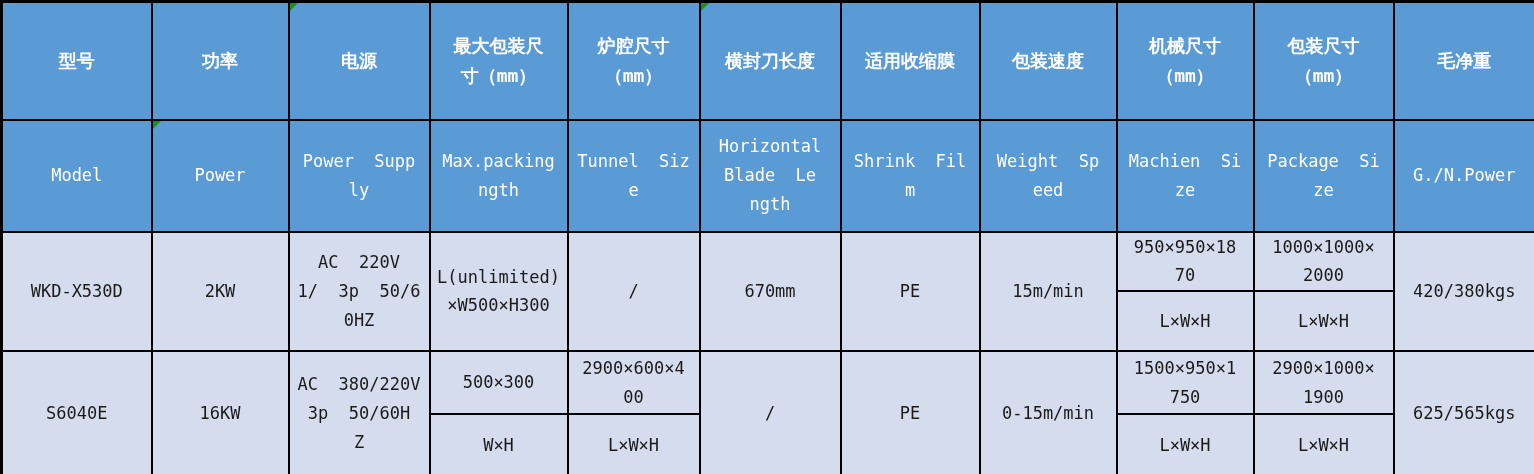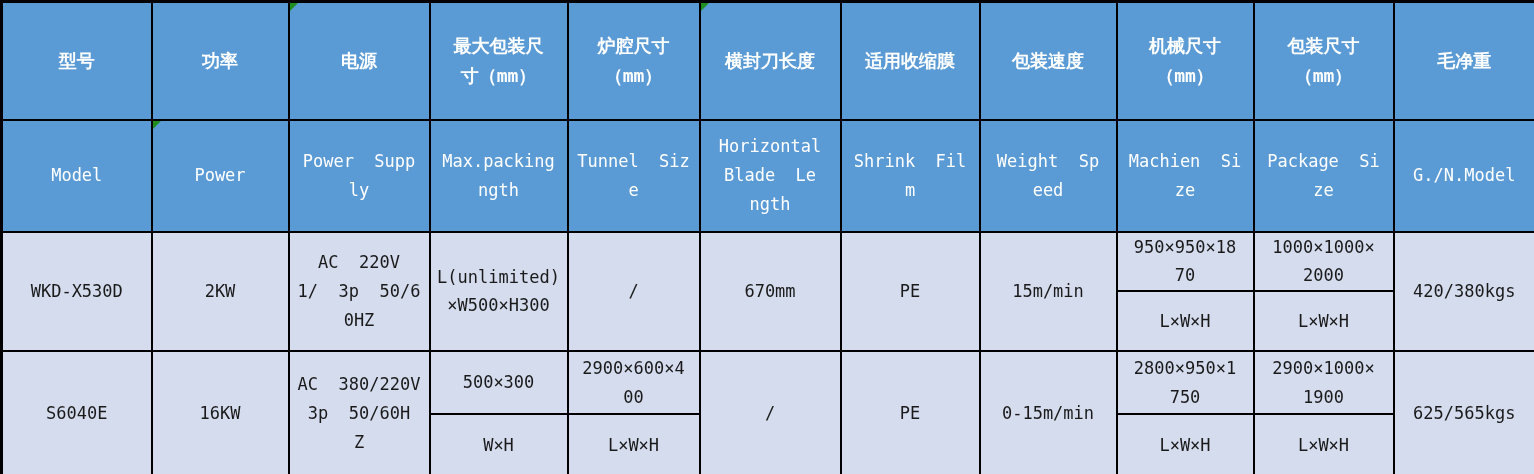--- a/index.html
+++ b/index.html
@@ -109,21 +109,21 @@
 Blade  Le
 ngth</td>
       <td class="hdr-en">Shrink  Fil
 m</td>
       <td class="hdr-en">Weight  Sp
 eed</td>
       <td class="hdr-en">Machien  Si
 ze</td>
       <td class="hdr-en">Package  Si
 ze</td>
-      <td class="hdr-en">G./N.Model</td>
+      <td class="hdr-en">G./N.Power</td>
     </tr>
 
     <tr class="r3a">
       <td class="cell" rowspan="2">WKD-X530D</td>
       <td class="cell" rowspan="2">2KW</td>
       <td class="cell" rowspan="2">AC  220V
 1/  3p  50/6
 0HZ</td>
       <td class="cell" rowspan="2">L(unlimited)
 ×W500×H300</td>
@@ -147,21 +147,21 @@
       <td class="cell" rowspan="2">16KW</td>
       <td class="cell" rowspan="2">AC  380/220V
 3p  50/60H
 Z</td>
       <td class="cell">500×300</td>
       <td class="cell">2900×600×4
 00</td>
       <td class="cell" rowspan="2">/</td>
       <td class="cell" rowspan="2">PE</td>
       <td class="cell" rowspan="2">0-15m/min</td>
-      <td class="cell">2800×950×1
+      <td class="cell">1500×950×1
 750</td>
       <td class="cell">2900×1000×
 1900</td>
       <td class="cell" rowspan="2">625/565kgs</td>
     </tr>
     <tr class="r4b">
       <td class="cell">W×H</td>
       <td class="cell">L×W×H</td>
       <td class="cell">L×W×H</td>
       <td class="cell">L×W×H</td>

